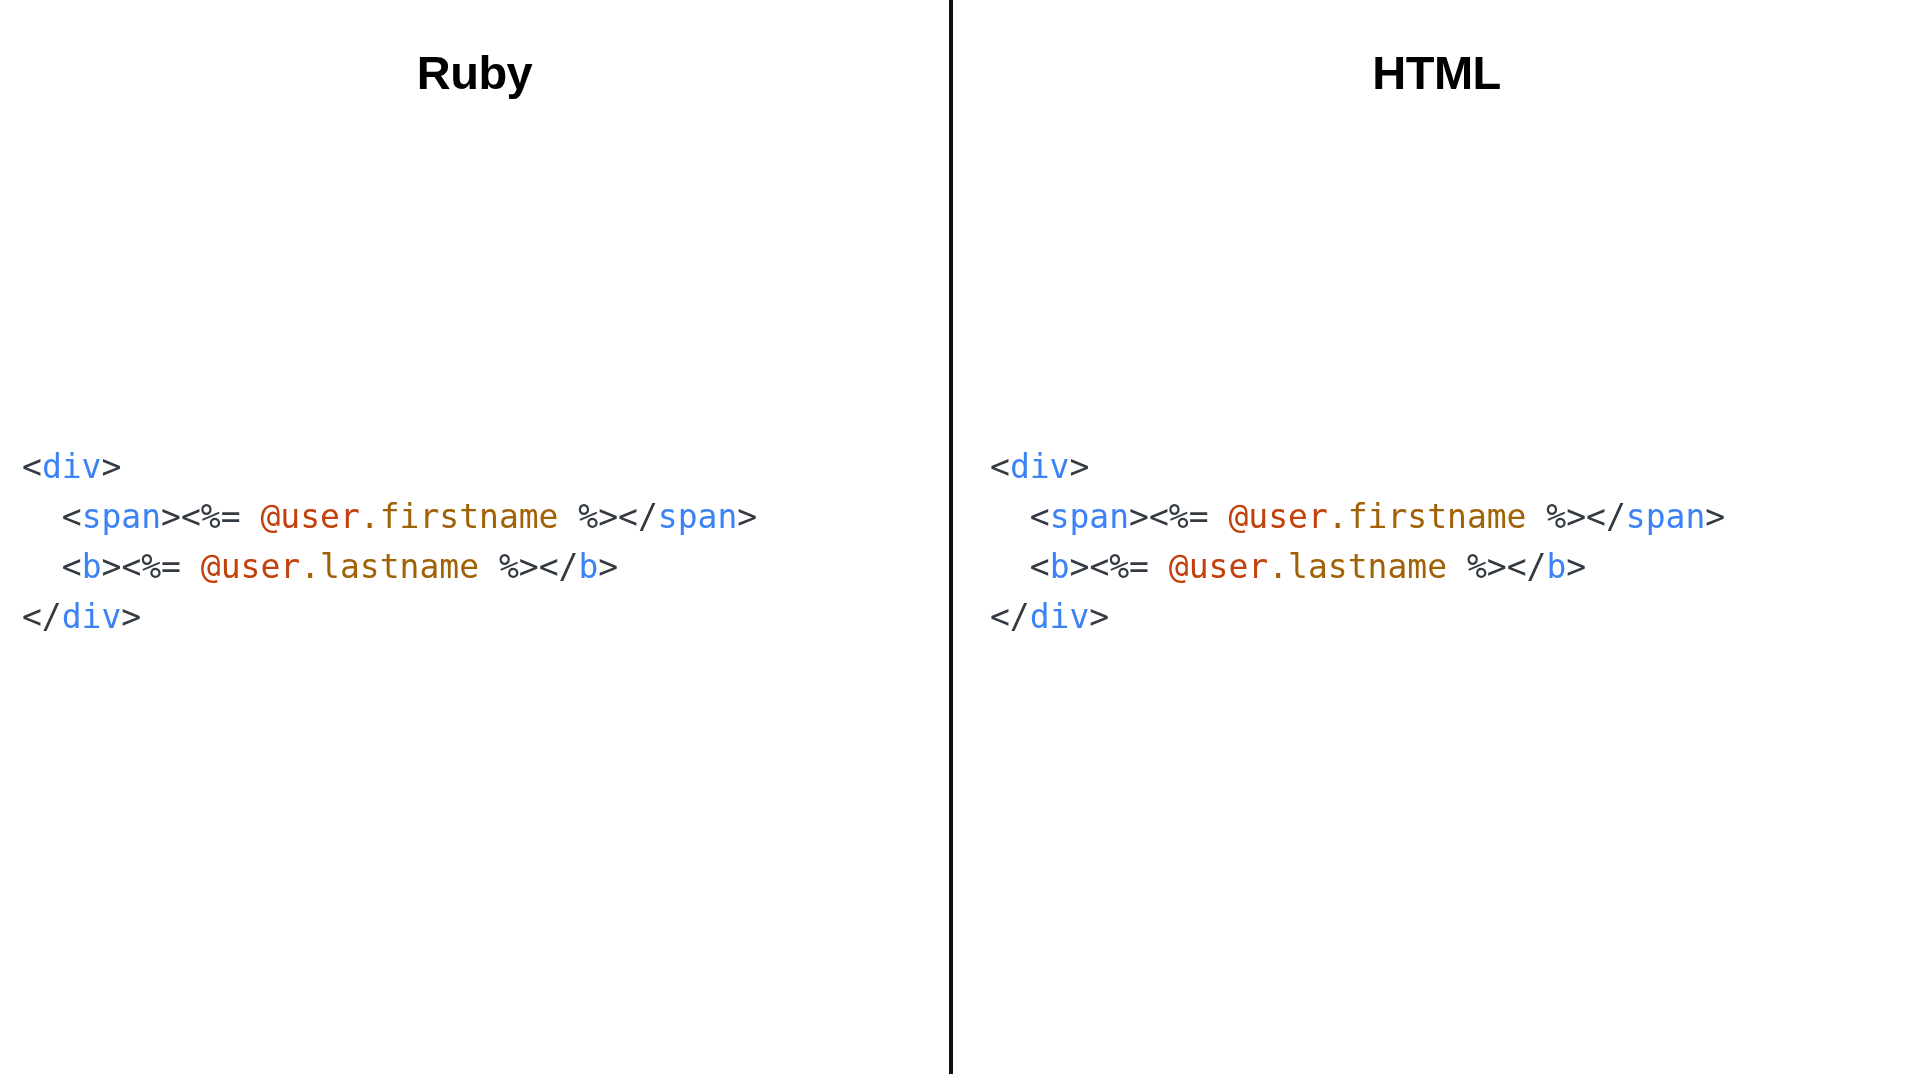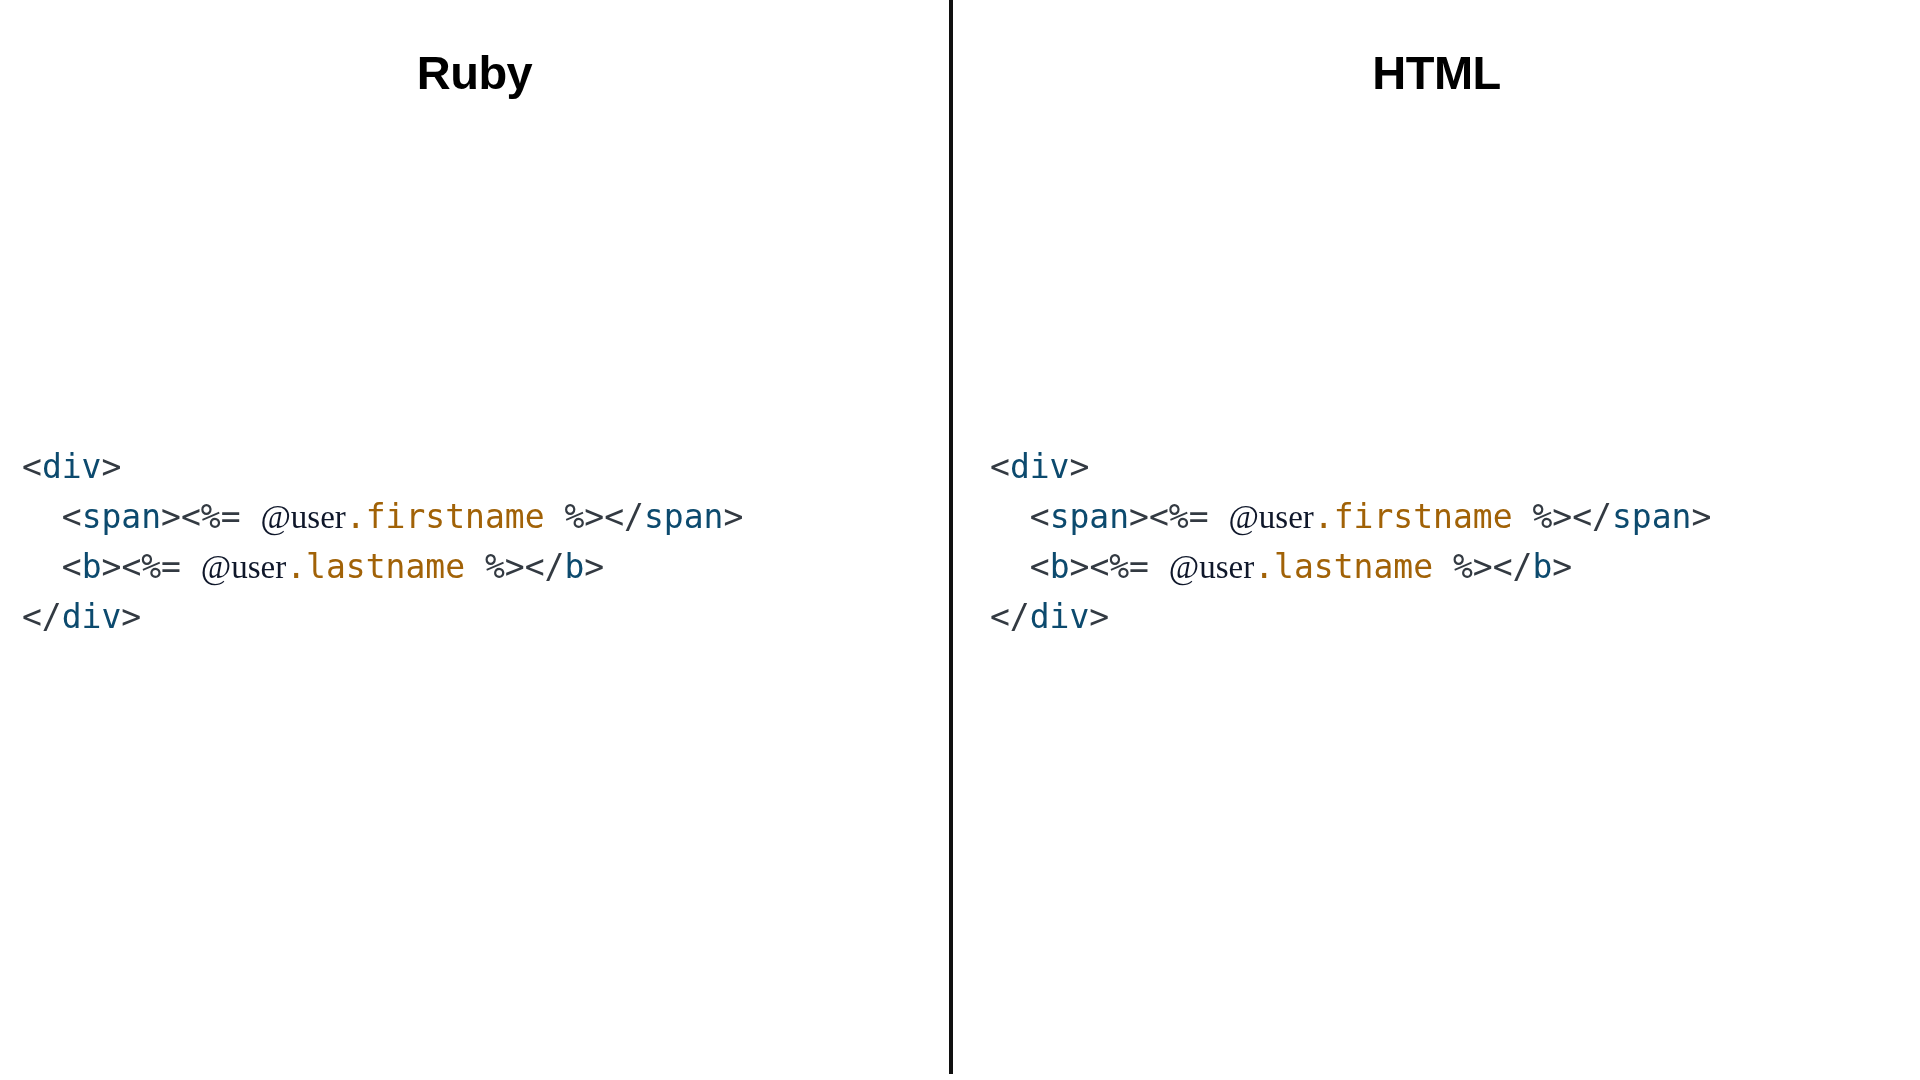--- a/index.html
+++ b/index.html
@@ -65,23 +65,23 @@
     white-space: pre;
     color: #333a42;
     font-weight: 400;
   }
   .panel-left  .code-block { left: 22px; }
   .panel-right .code-block { left: 37px; }
 
   .code-line { display: block; height: 50px; }
 
   .tok-punct { color: #333a42; }
-  .tok-tag   { color: #0c4a6e; }
+  .tok-tag   { color: #3b82f6; }
   .tok-erb   { color: #333a42; }
-  .tok-ivar  { color: #0f172a; font-family: Liberation Serif, serif; }
+  .tok-ivar  { color: #c2410c; }
   .tok-plain { color: #a16207; }
 </style>
 </head>
 <body>
 
 <div class="stage">
 
   <div class="panel panel-left">
     <div class="panel-title">Ruby</div>
     <div class="code-block"><span class="code-line"><span class="tok-punct">&lt;</span><span class="tok-tag">div</span><span class="tok-punct">&gt;</span></span><span class="code-line"><span>  </span><span class="tok-punct">&lt;</span><span class="tok-tag">span</span><span class="tok-punct">&gt;</span><span class="tok-erb">&lt;%= </span><span class="tok-ivar">@user</span><span class="tok-plain">.firstname</span><span class="tok-erb"> %&gt;</span><span class="tok-punct">&lt;/</span><span class="tok-tag">span</span><span class="tok-punct">&gt;</span></span><span class="code-line"><span>  </span><span class="tok-punct">&lt;</span><span class="tok-tag">b</span><span class="tok-punct">&gt;</span><span class="tok-erb">&lt;%= </span><span class="tok-ivar">@user</span><span class="tok-plain">.lastname</span><span class="tok-erb"> %&gt;</span><span class="tok-punct">&lt;/</span><span class="tok-tag">b</span><span class="tok-punct">&gt;</span></span><span class="code-line"><span class="tok-punct">&lt;/</span><span class="tok-tag">div</span><span class="tok-punct">&gt;</span></span></div>

